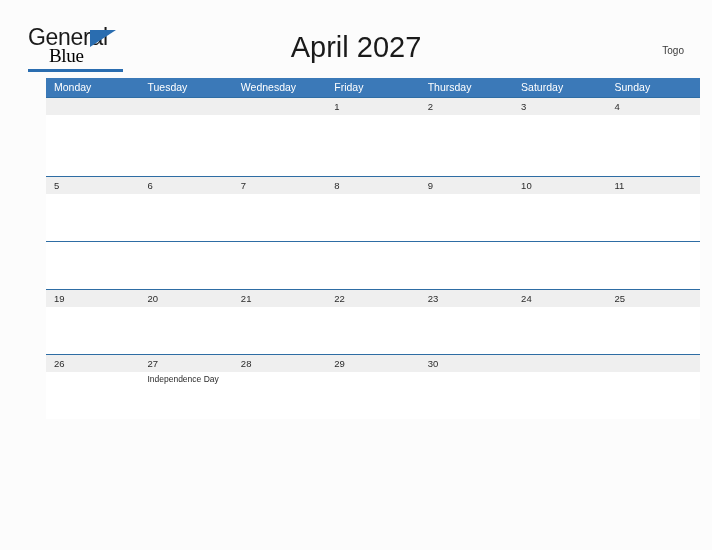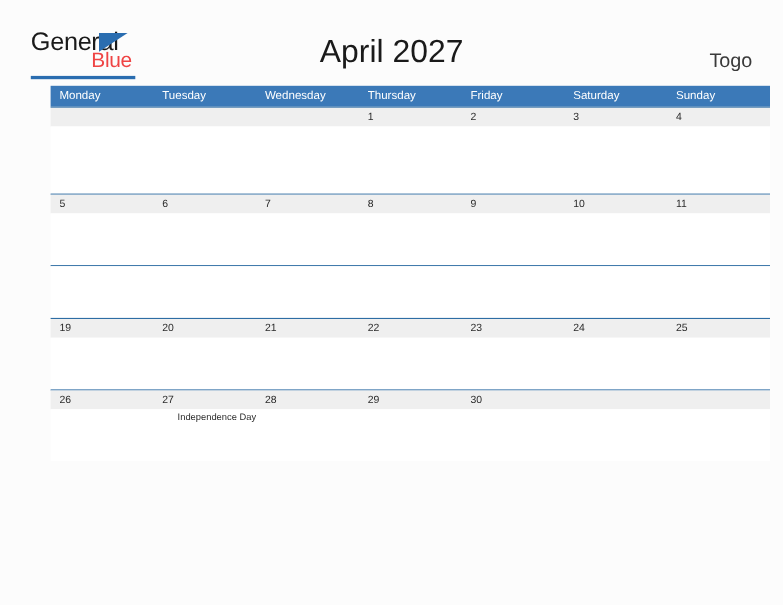--- a/index.html
+++ b/index.html
@@ -54,24 +54,23 @@
     height: 0;
     border-left: 26px solid #2a6db0;
     border-bottom: 17px solid transparent;
   }
   .logo-blue {
     position: absolute;
     left: 21px;
     top: 18px;
     font-size: 19px;
     letter-spacing: -0.3px;
-    color: #ef4444;
-    font-family: Liberation Sans, sans-serif;
+    color: #000000;
+    font-family: Liberation Serif, serif;
     line-height: 19px;
-    margin-left: 34px;
   }
   .logo-rule {
     position: absolute;
     left: 28px;
     top: 69px;
     width: 95px;
     height: 3px;
     background: #2a6db0;
   }
 
@@ -84,21 +83,21 @@
     font-size: 29px;
     color: #1a1a1a;
     font-family: "Liberation Sans", sans-serif;
     letter-spacing: 0px;
   }
 
   .region-label {
     position: absolute;
     right: 28px;
     top: 45px;
-    font-size: 18px;
+    font-size: 10px;
     color: #3a3a3a;
     font-family: "Liberation Sans", sans-serif;
   }
 
   
   .calendar {
     position: absolute;
     left: 28px;
     top: 78px;
     width: 654px;
@@ -182,22 +181,22 @@
 
     <div class="region-label">Togo</div>
 
   </div>
 
   <div class="calendar">
     <div class="dow-row" id="dow-row">
         <div class="dow-cell">Monday</div>
         <div class="dow-cell">Tuesday</div>
         <div class="dow-cell">Wednesday</div>
+        <div class="dow-cell">Friday</div>
         <div class="dow-cell">Thursday</div>
-        <div class="dow-cell">Friday</div>
         <div class="dow-cell">Saturday</div>
         <div class="dow-cell">Sunday</div>
       </div>
     <div id="weeks-container">
         <div class="week-row">
           <div class="dates-band">
             <div class="date-cell"></div>
             <div class="date-cell"></div>
             <div class="date-cell"></div>
             <div class="date-cell">1</div>
@@ -269,21 +268,21 @@
         <div class="week-row">
           <div class="dates-band">
             <div class="date-cell">26</div>
             <div class="date-cell">27</div>
             <div class="date-cell">28</div>
             <div class="date-cell">29</div>
             <div class="date-cell">30</div>
             <div class="date-cell"></div>
             <div class="date-cell"></div>
           </div>
-          <div class="events-band" style="height: 47px; text-align: right;">
+          <div class="events-band" style="height: 47px;">
             <div class="event-cell"></div>
             <div class="event-cell">
               <div>Independence Day</div>
             </div>
             <div class="event-cell"></div>
             <div class="event-cell"></div>
             <div class="event-cell"></div>
             <div class="event-cell"></div>
             <div class="event-cell"></div>
           </div>

